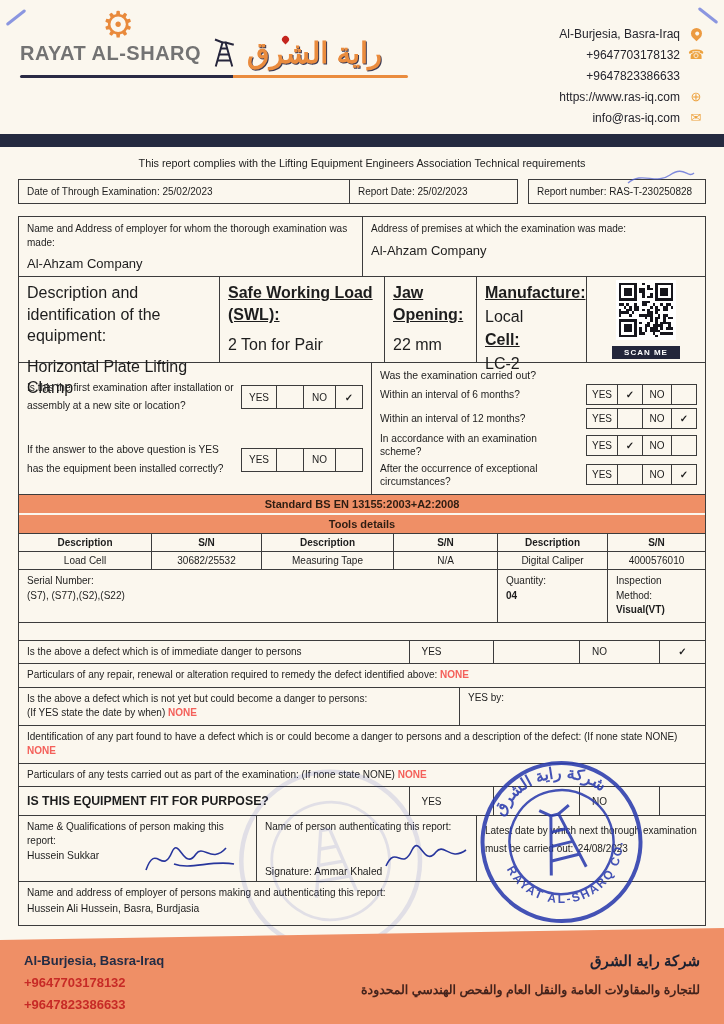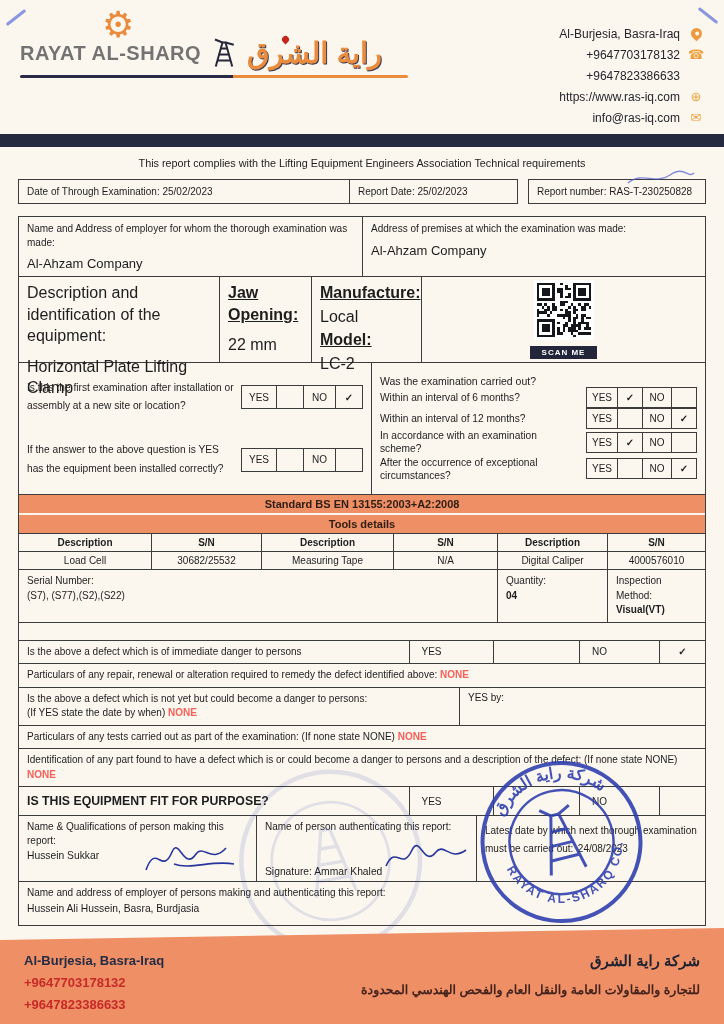--- a/index.html
+++ b/index.html
@@ -69,21 +69,21 @@
 
   .quest { display:flex; height:132px; }
   .q-left { width:352px; padding:6px 8px; display:flex; flex-direction:column; justify-content:space-around; gap:6px; }
   .q-item { display:flex; align-items:center; gap:5px; }
   .q-text { flex:1; font-size:10.2px; line-height:1.8; }
   .ynbox { display:flex; border:1px solid #3c3c3c; height:24px; flex:0 0 auto; }
   .ynbox > span { display:flex; align-items:center; justify-content:center; font-size:10px; border-left:1px solid #3c3c3c; }
   .ynbox > span:first-child { border-left:none; }
   .yn-yes { width:34px; } .yn-m { width:27px; } .yn-no { width:32px; }
   .mark { font-size:12px; font-weight:bold; }
-  .q-right { flex:1; border-left:1px solid #3c3c3c; padding:6px 8px; display:flex; flex-direction:column; justify-content:center; }
+  .q-right { flex:1; border-left:1px solid #3c3c3c; padding:6px 8px; display:flex; flex-direction:column; justify-content:space-between; }
   .qh { font-size:10.5px; }
   .q-row { display:flex; align-items:center; gap:20px; }
   .q-row .q-text { line-height:1.3; }
   .q-row .ynbox { height:21px; }
   .q-row .yn-yes { width:30px; } .q-row .yn-m { width:25px; } .q-row .yn-no { width:29px; }
 
   .band { background:#ef8f66; text-align:center; font-weight:bold; font-size:11px; color:#2e1d12; padding:3px 0; }
   .band.tools { border-top:2px solid #fbf7ee; }
 
   .t-row { display:flex; text-align:center; }
@@ -213,28 +213,32 @@
       <div class="p-label">Address of premises at which the examination was made:</div>
       <div class="p-value">Al-Ahzam Company</div>
     </div>
   </div>
 
   <div class="sec equip">
     <div class="e-cell e1">
       <div>Description and identification of the equipment:</div>
       <div class="e-val">Horizontal Plate Lifting Clamp</div>
     </div>
+    <div class="e-cell e2 bl">
+      <div class="bold-u">Safe Working Load (SWL):</div>
+      <div class="e-val">2 Ton for Pair</div>
+    </div>
     <div class="e-cell e3 bl">
       <div class="bold-u">Jaw Opening:</div>
       <div class="e-val">22 mm</div>
     </div>
     <div class="e-cell e4 bl">
       <div class="bold-u">Manufacture:</div>
       <div class="line">Local</div>
-      <div class="bold-u line">Model:</div>
+      <div class="bold-u line">Cell:</div>
       <div class="line">LC-2</div>
     </div>
     <div class="e5 bl">
       <div><svg viewBox="-1 -1 23 23" width="60" height="60" shape-rendering="crispEdges">
             <rect x="-1" y="-1" width="23" height="23" fill="#fff"></rect>
             <rect x="9" y="0" width="1" height="1" fill="#15151c"></rect>
             <rect x="11" y="1" width="1" height="1" fill="#15151c"></rect>
             <rect x="8" y="2" width="1" height="1" fill="#15151c"></rect>
             <rect x="9" y="2" width="1" height="1" fill="#15151c"></rect>
             <rect x="11" y="2" width="1" height="1" fill="#15151c"></rect>
@@ -473,27 +477,27 @@
   <div class="sec d-row">
     <div class="d-text">
       <span>Is the above a defect which is not yet but could become a danger to persons:</span><br>
       <span>(If YES state the date by when)</span>
       <span class="none">NONE</span>
     </div>
     <div class="yesby">YES by:</div>
   </div>
   <div class="sec d-row">
     <div class="d-text">
-      <span>Particulars of any tests carried out as part of the examination: (If none state NONE)</span>
+      <span>Identification of any part found to have a defect which is or could become a danger to persons and a description of the defect: (If none state NONE)</span>
       <span class="none">NONE</span>
     </div>
   </div>
   <div class="sec d-row">
     <div class="d-text">
-      <span>Identification of any part found to have a defect which is or could become a danger to persons and a description of the defect: (If none state NONE)</span>
+      <span>Particulars of any tests carried out as part of the examination: (If none state NONE)</span>
       <span class="none">NONE</span>
     </div>
   </div>
   <div class="sec d-row">
     <div class="fit-text">IS THIS EQUIPMENT FIT FOR PURPOSE?</div>
     <div class="dc dc-yes">YES</div>
     <div class="dc dc-m1 mark"></div>
     <div class="dc dc-no">NO</div>
     <div class="dc dc-m2 mark"></div>
   </div>

